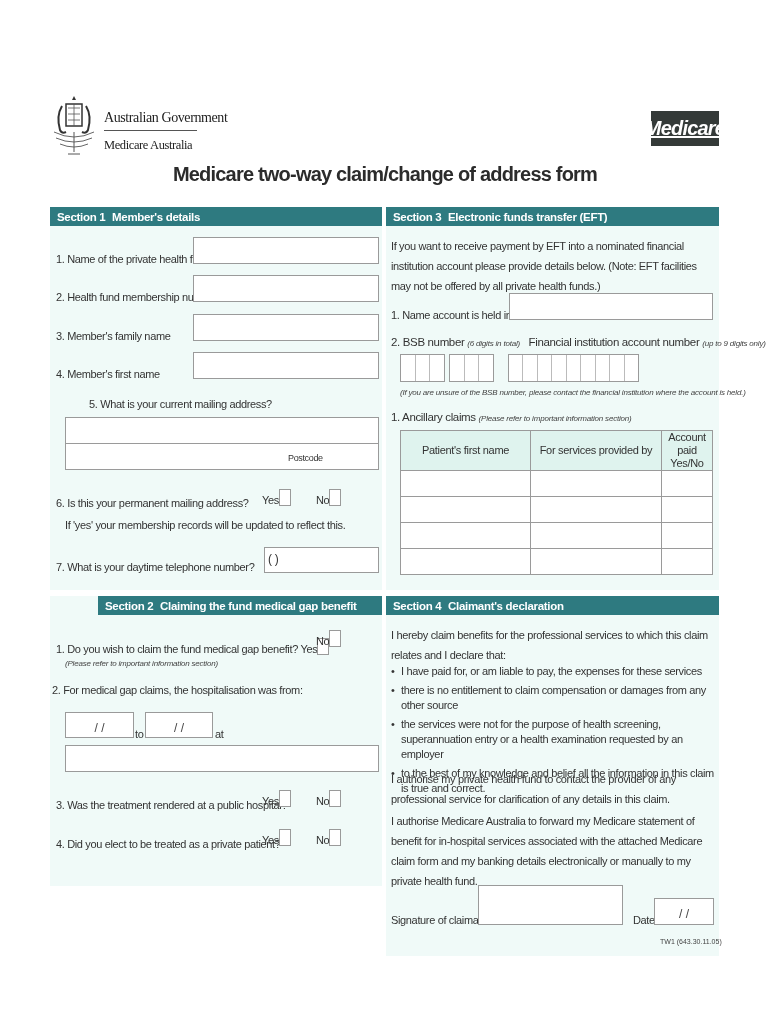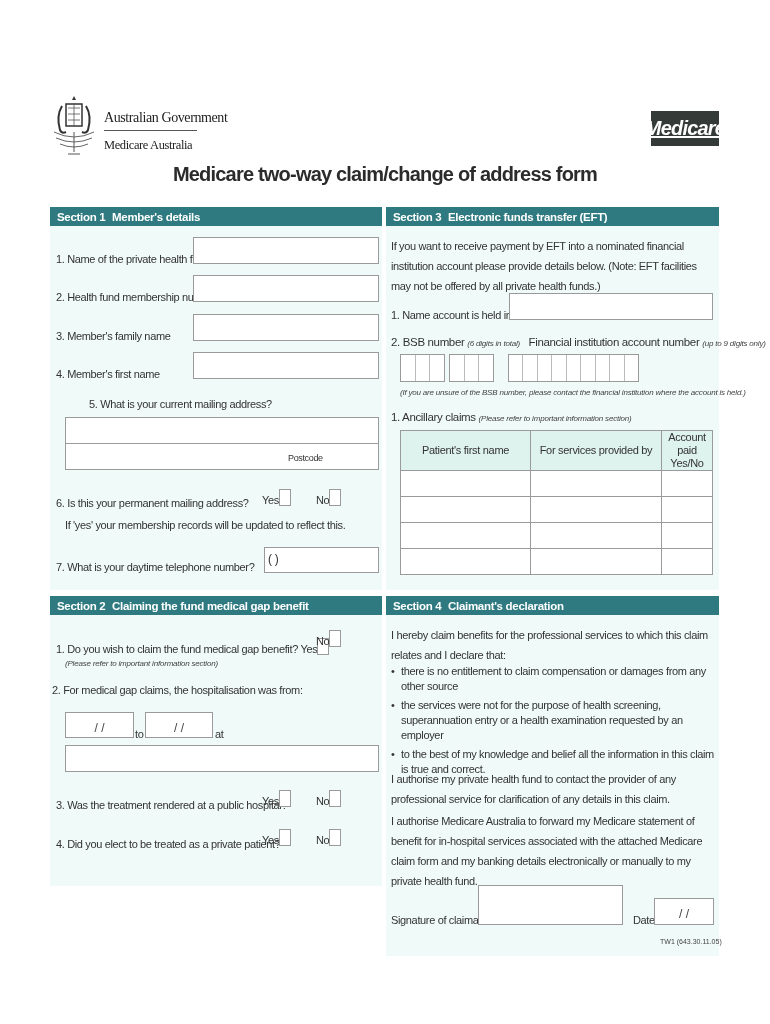--- a/index.html
+++ b/index.html
@@ -81,21 +81,21 @@
 </div>
 <div class="abs lbl" style="left:316px; top:489px;">
   <span>No</span><span class="chk"></span>
 </div>
 <div class="abs lbl" style="left:65px; top:519px;">If 'yes' your membership records will be updated to reflect this.</div>
 <div class="abs lbl" style="left:56px; top:561px;">7. What is your daytime telephone number?</div>
 <div class="abs box" style="left:264px; top:547px; width:115px; height:26px;">
   <span class="abs lbl" style="left:3px; top:4px; font-size:12px;">(     )</span>
 </div>
 
-<div class="abs panel" style="left:50px; top:596px; width:332px; height:290px;">
+<div class="abs panel" style="left:50px; top:596px; width:332px; height:290px;padding-left:48px;">
   <div class="sec-head">
     <span class="num">Section 2</span>
     <span>Claiming the fund medical gap benefit</span>
   </div>
 </div>
 <div class="abs lbl" style="left:56px; top:638px;">
   <span>1. Do you wish to claim the fund medical gap benefit?</span>
   <span>Yes</span><span class="chk"></span>
 </div>
 <div class="abs lbl" style="left:316px; top:630px;">
@@ -200,20 +200,21 @@
   </table>
 
 <div class="abs panel" style="left:386px; top:596px; width:333px; height:360px;">
   <div class="sec-head">
     <span class="num">Section 4</span>
     <span>Claimant's declaration</span>
   </div>
 </div>
 <div class="abs para" style="left:391px; top:625px; width:325px;">I hereby claim benefits for the professional services to which this claim relates and I declare that:</div>
 <ul class="abs bul" style="left:391px; top:664px; width:325px;">
+  <li>I have paid for, or am liable to pay, the expenses for these services</li>
   <li>there is no entitlement to claim compensation or damages from any other source</li>
   <li>the services were not for the purpose of health screening, superannuation entry or a health examination requested by an employer</li>
   <li>to the best of my knowledge and belief all the information in this claim is true and correct.</li>
 </ul>
 <div class="abs para" style="left:391px; top:769px; width:325px;">I authorise my private health fund to contact the provider of any professional service for clarification of any details in this claim.</div>
 <div class="abs para" style="left:391px; top:811px; width:325px;">I authorise Medicare Australia to forward my Medicare statement of benefit for in-hospital services associated with the attached Medicare claim form and my banking details electronically or manually to my private health fund.</div>
 <div class="abs lbl" style="left:391px; top:914px;">Signature of claimant:</div>
 <input class="abs box" style="left: 478px; top: 885px; width: 145px; height: 40px;">
 <div class="abs lbl" style="left:633px; top:914px;">Date:</div>
 <div class="abs box" style="left:654px; top:898px; width:60px; height:27px; text-align:center; padding-top:5px;">

